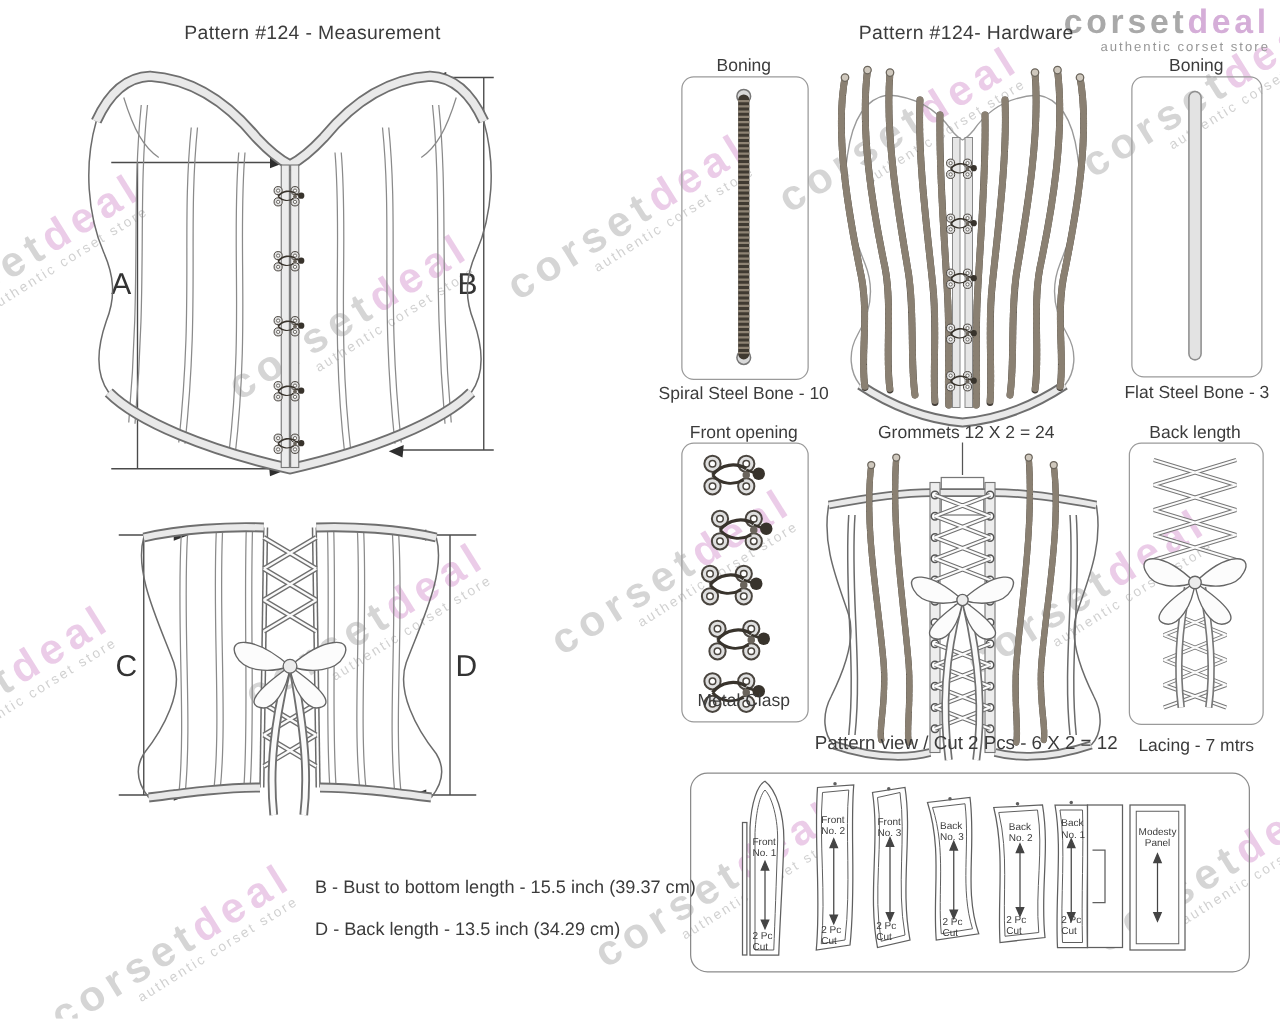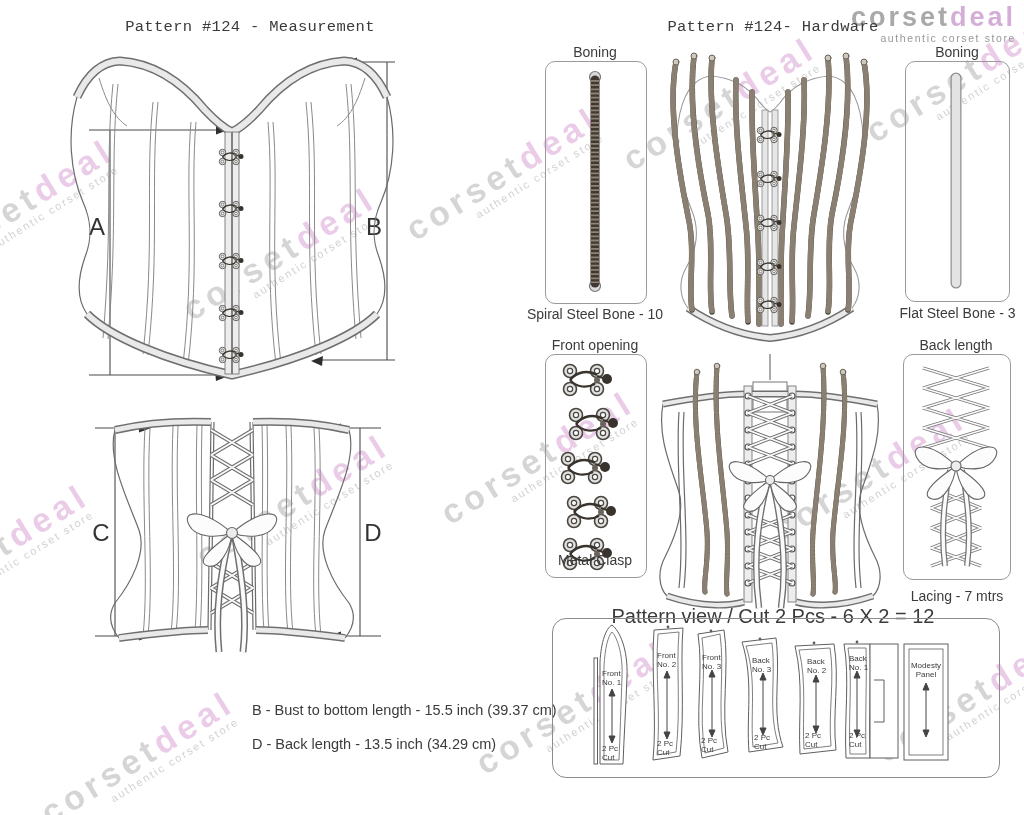--- a/index.html
+++ b/index.html
@@ -11,21 +11,21 @@
   .wm-big{font-size:34px;font-weight:bold;letter-spacing:5px;line-height:1;}
   .wm-gray{color:rgba(128,128,128,0.33);}
   .wm-pink{color:rgba(204,128,198,0.40);}
   .wm-sub{font-size:11px;letter-spacing:2px;color:rgba(120,120,120,0.35);margin:-1px 0 0 66px;}
   
   #logo{position:absolute;top:4px;right:8px;text-align:right;line-height:1;}
   #logo .big{font-size:27px;font-weight:bold;letter-spacing:3px;}
   #logo .lg-gray{color:#a9a9a9;} #logo .lg-pink{color:#d5aed8;}
   #logo .tag{font-size:10.5px;letter-spacing:1.6px;color:#979797;margin-top:2px;}
   
-  .ttl{position:absolute;font-size:15.5px;color:#3b3b3b;text-align:center;letter-spacing:.3px;font-family:Liberation Mono, monospace;}
+  .ttl{position:absolute;font-size:15.5px;color:#3b3b3b;text-align:center;letter-spacing:.3px;}
   .lbl{position:absolute;font-size:14px;color:#3b3b3b;text-align:center;}
   .meas{position:absolute;font-size:14.5px;color:#3b3b3b;white-space:nowrap;}
   
   .rbox{position:absolute;border:1.5px solid #9a9a9a;border-radius:10px;background:transparent;}
   
   svg{position:absolute;overflow:visible;}
   svg text{font-family:"Liberation Sans",sans-serif;fill:#3b3b3b;}
   .bigletter{font-size:24px;fill:#333;}
   .ptxt{font-size:8px;fill:#3b3b3b;}
 </style>
@@ -327,20 +327,21 @@
   <div class="rbox" style="left:545px;top:354px;width:100px;height:222px"></div>
   <svg width="100" height="222" viewBox="0 0 100 222" style="left:545px;top:354px">
     <use href="#clasp" transform="translate(16,8)"></use>
     <use href="#clasp" transform="translate(22,52)"></use>
     <use href="#clasp" transform="translate(14,96)"></use>
     <use href="#clasp" transform="translate(20,140)"></use>
     <use href="#clasp" transform="translate(16,182)"></use>
   </svg>
   <div class="lbl" style="left:545px;top:552px;width:100px">Metal Clasp</div>
 
+  <div class="lbl" style="left:663px;top:337px;width:220px">Grommets 12 X 2 = 24</div>
   <svg width="250" height="262" viewBox="0 0 250 262" style="left:645px;top:352px">
     <line x1="125" y1="2" x2="125" y2="28" stroke="#555" stroke-width="1"></line>
 
     <rect x="108" y="30" width="34" height="30" fill="#fff" stroke="#777" stroke-width="1"></rect>
 
     <g fill="none" stroke="#6b6b6b" stroke-width="1.2">
       <path d="M18,52 C12,85 26,115 34,140 C40,160 30,185 20,205 C12,220 14,236 22,244"></path>
       <path d="M232,52 C238,85 224,115 216,140 C210,160 220,185 230,205 C238,220 236,236 228,244"></path>
       <path d="M34,60 C30,120 40,180 34,236"></path>
         <path d="M39,60 C35,120 45,180 39,236"></path>
@@ -447,21 +448,21 @@
     <g fill="#fcfcfc" stroke="#666" stroke-width="1.1">
       <path d="M53,112 C26,86 6,90 14,104 C20,116 38,117 53,112 Z"></path>
       <path d="M53,112 C80,86 100,90 92,104 C86,116 68,117 53,112 Z"></path>
       <path d="M53,112 C26,130 18,142 29,145 C40,148 51,130 53,112 Z"></path>
       <path d="M53,112 C80,130 88,142 77,145 C66,148 55,130 53,112 Z"></path>
       <circle cx="53" cy="112" r="5" fill="#ececec"></circle>
     </g>
   </svg>
   <div class="lbl" style="left:893px;top:588px;width:128px">Lacing - 7 mtrs</div>
 
-  <div class="lbl" style="left:573px;top:605px;width:400px;font-size:20px">Pattern view  /  Cut 2 Pcs - 6 X 2 = 12</div>
+  <div class="lbl" style="left:573px;top:586px;width:400px;font-size:15px">Pattern view  /  Cut 2 Pcs - 6 X 2 = 12</div>
   <div class="rbox" style="left:552px;top:618px;width:446px;height:158px;border-radius:14px;border-color:#8b8b8b"></div>
   <svg width="446" height="158" viewBox="0 0 446 158" style="left:552px;top:618px">
     <g fill="#fff" stroke="#5f5f5f" stroke-width="1">
 
       <rect x="42" y="40" width="3.5" height="106"></rect>
       <path d="M48,44 C49,24 54,10 60,7 C68,13 76,32 75,58 C74,88 72,118 71,146 L48,146 Z"></path>
       <path d="M52,48 C53,30 56,18 60,14 C65,19 71,36 70,58 C69,88 68,118 67,142 L52,142 Z" fill="none" stroke-width="0.8"></path>
 
       <path d="M102,12 C99,55 105,100 101,142 L128,138 C133,92 128,46 131,10 Z"></path>
       <path d="M106,16 C103,55 109,98 105,137 L124,134 C129,90 124,48 127,14 Z" fill="none" stroke-width="0.8"></path>

